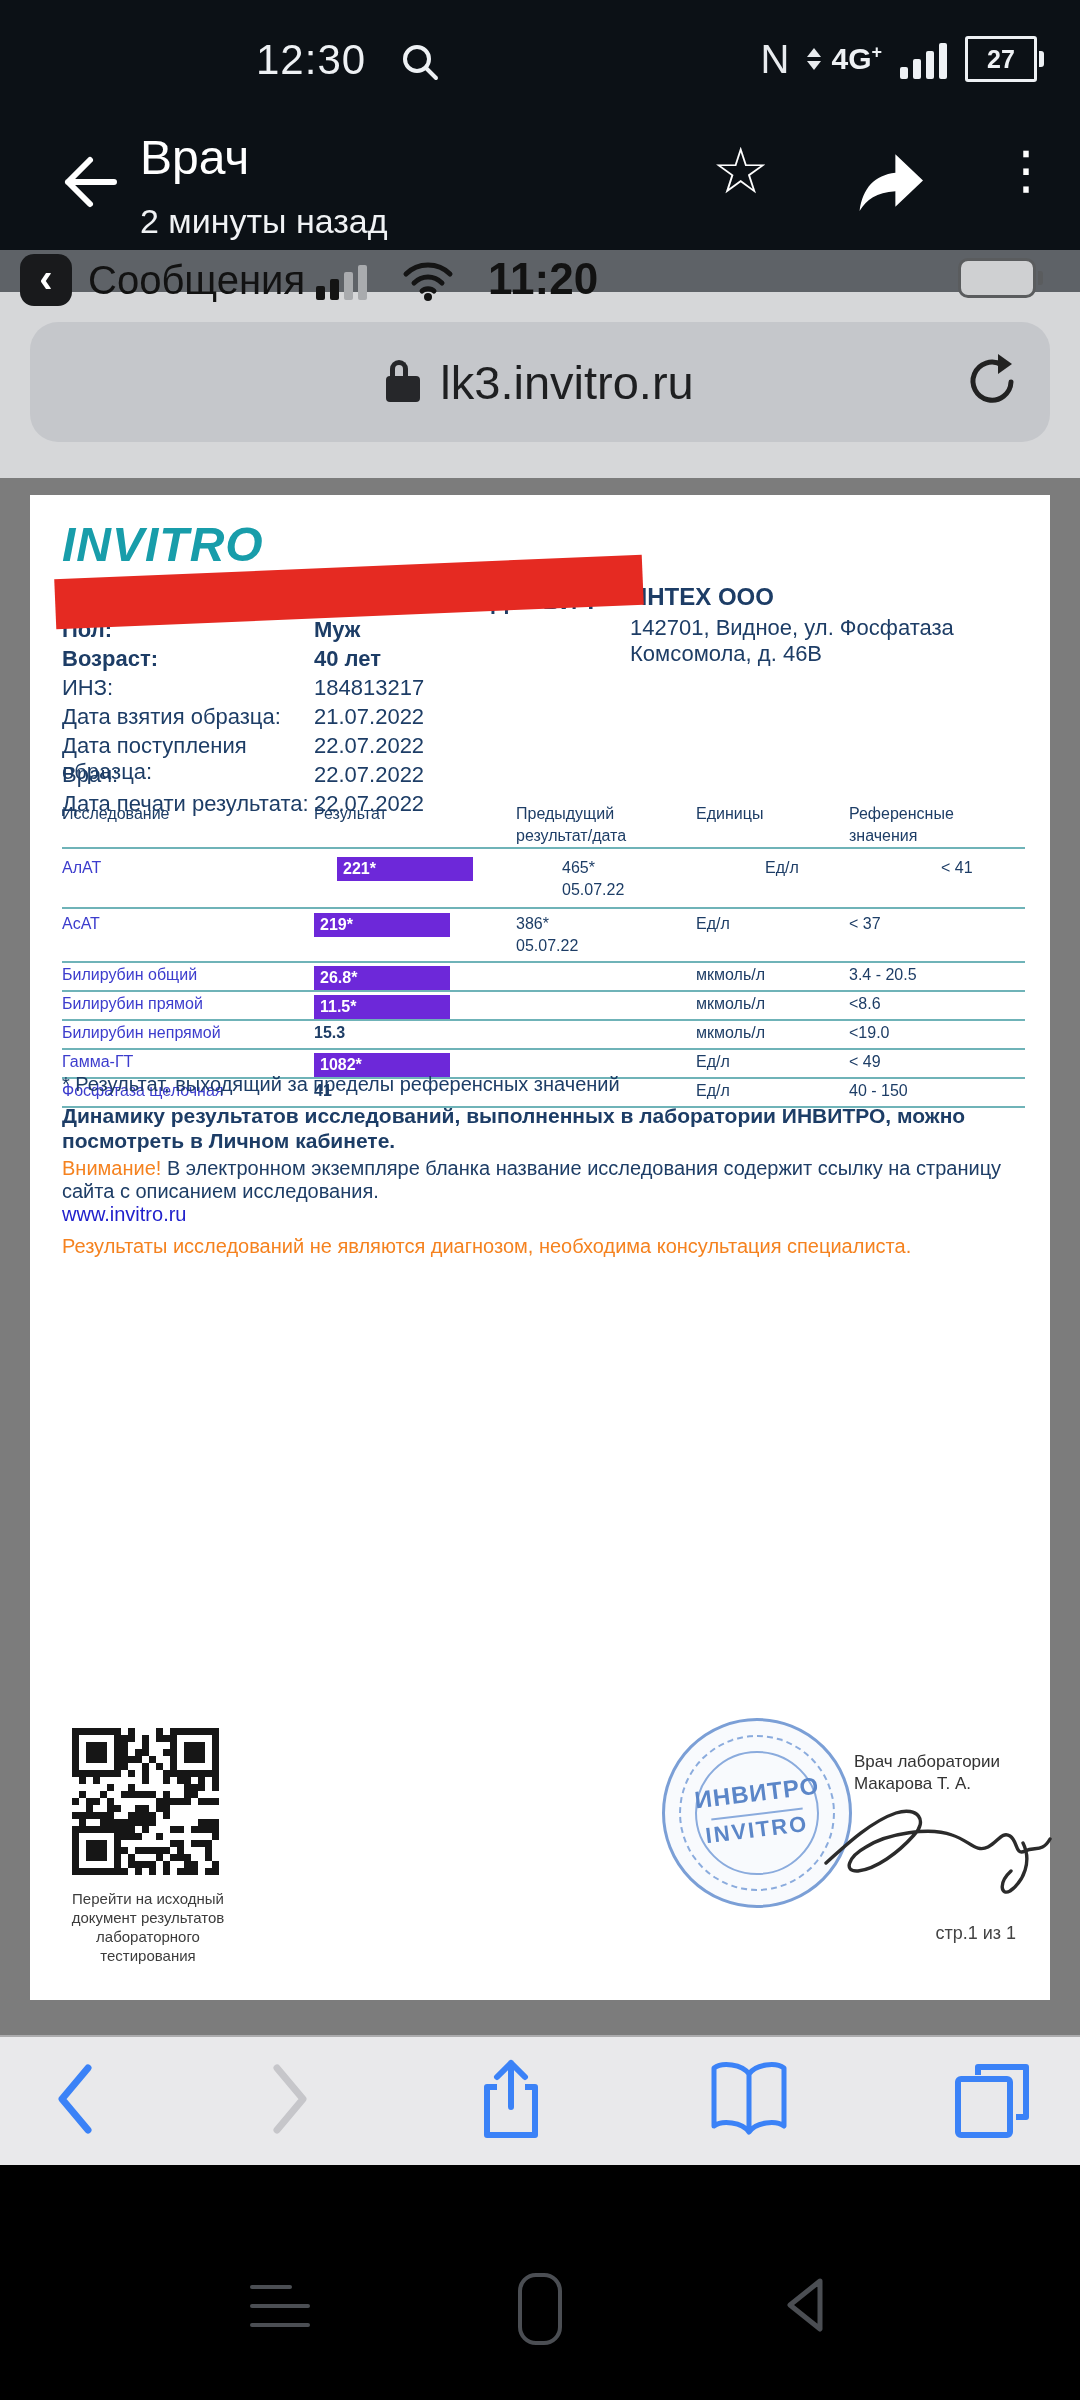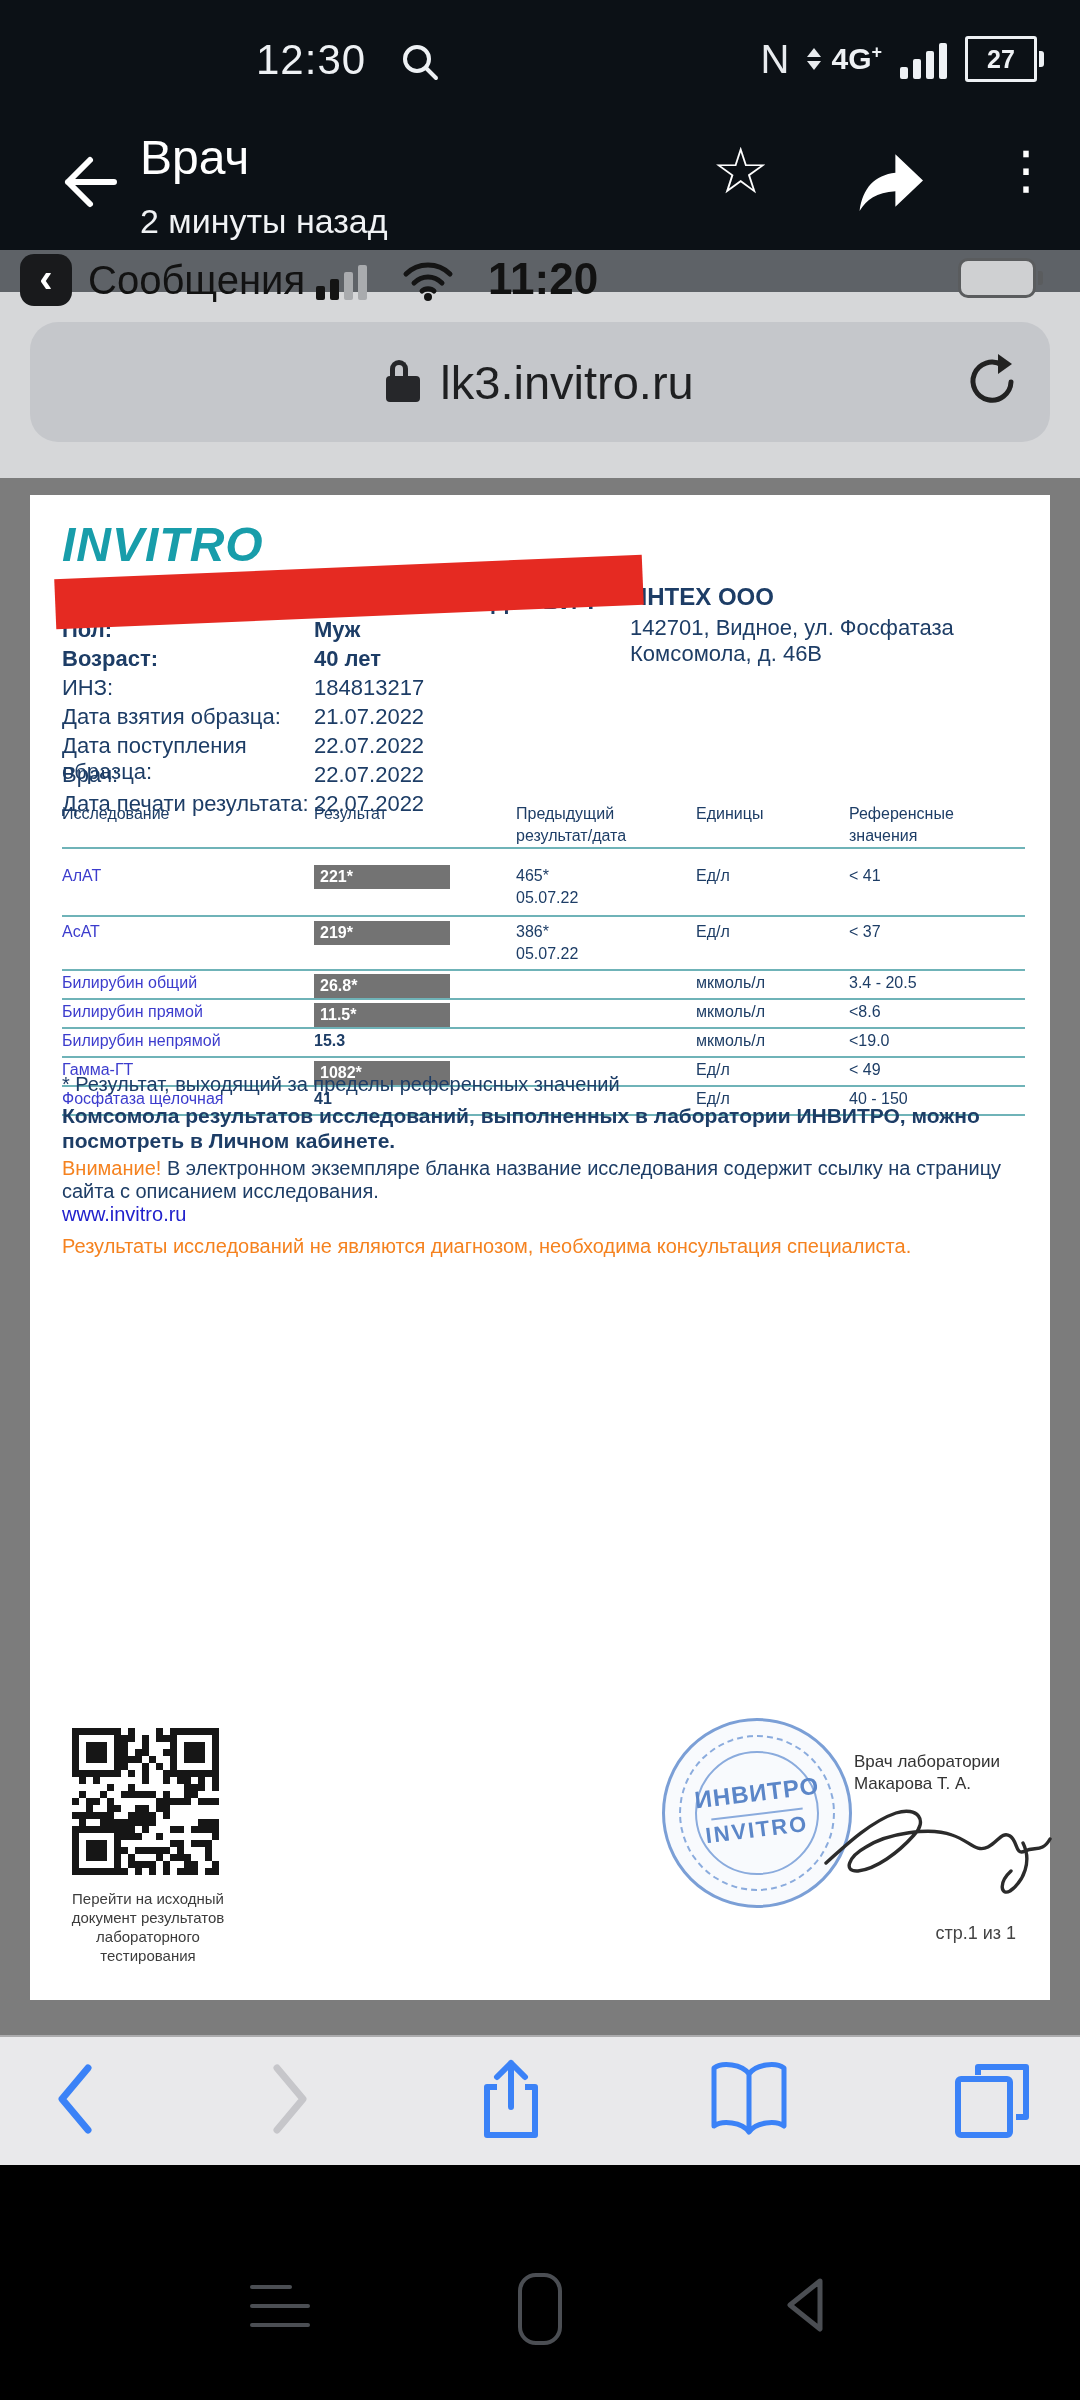--- a/index.html
+++ b/index.html
@@ -65,25 +65,25 @@
   .org-addr{position:absolute;left:600px;top:120px;font-size:22px;}
   .info{position:absolute;left:32px;top:122px;width:560px;}
   .info .row{display:flex;height:29px;font-size:22px;}
   .info .row .lbl{width:252px;}
   .info .row.b{font-weight:700;}
   
   .tbl{position:absolute;left:32px;top:308px;width:963px;font-size:16px;}
   .trow{display:flex;border-bottom:2px solid #6fb3b8;align-items:flex-start;}
   .trow.head{color:#1d3d66;border-bottom-color:#6fb3b8;}
   .c1{width:252px;}.c2{width:202px;}.c3{width:180px;}.c4{width:153px;}.c5{flex:1;}
-  .h44{height:44px;}.h50{height:50px;padding-top:16px;box-sizing:content-box;}
+  .h44{height:44px;}.h50{height:50px;padding-top:8px;box-sizing:content-box;gap:23px;}
   .h48{height:48px;padding-top:4px;}.h24{height:24px;padding-top:3px;}
   .tname{color:#3c3ccd;}
   .res{font-weight:700;}
-  .res.flag{display:inline-block;width:130px;background:#737373;color:#fff;padding:1px 0 2px 6px;line-height:21px;}
+  .res.flag{display:inline-block;width:130px;background:#6d28d9;color:#fff;padding:1px 0 2px 6px;line-height:21px;}
   .lh22{line-height:22px;}
   .footnote{position:absolute;left:32px;top:578px;font-size:20px;}
   .dynamics{position:absolute;left:32px;top:608px;width:940px;font-size:21px;font-weight:700;line-height:25px;}
   .attention{position:absolute;left:32px;top:662px;width:955px;font-size:20px;line-height:23px;}
   .orange{color:#f5821f;}
   .sitelink{position:absolute;left:32px;top:708px;font-size:20px;color:#2121cc;}
   .disclaimer{position:absolute;left:32px;top:740px;font-size:20px;color:#f5821f;}
   
   .qr-wrap{position:absolute;left:30px;top:1233px;width:210px;}
   .qr{position:relative;width:147px;height:147px;margin-left:12px;background:#fff;}
@@ -301,21 +301,21 @@
         <div class="trow h24">
           <span class="c1 tname">Фосфатаза щелочная</span>
           <span class="c2"><span class="res">41</span></span>
           <span class="c3"></span>
             <span class="c4">Ед/л</span>
           <span class="c5">40 - 150</span>
         </div>
       </div>
 
       <div class="footnote">* Результат, выходящий за пределы референсных значений</div>
-      <div class="dynamics">Комсомола результатов исследований, выполненных в лаборатории ИНВИТРО, можно посмотреть в Личном кабинете.</div>
+      <div class="dynamics">Динамику результатов исследований, выполненных в лаборатории ИНВИТРО, можно посмотреть в Личном кабинете.</div>
       <div class="attention">
         <span class="orange">Внимание!</span><span> В электронном экземпляре бланка название исследования содержит ссылку на страницу сайта с описанием исследования.</span>
       </div>
       <div class="sitelink">www.invitro.ru</div>
       <div class="disclaimer">Результаты исследований не являются диагнозом, необходима консультация специалиста.</div>
 
       <div class="qr-wrap">
         <div class="qr">
           <div class="cells" id="qr-cells">
               <i class=""></i>

